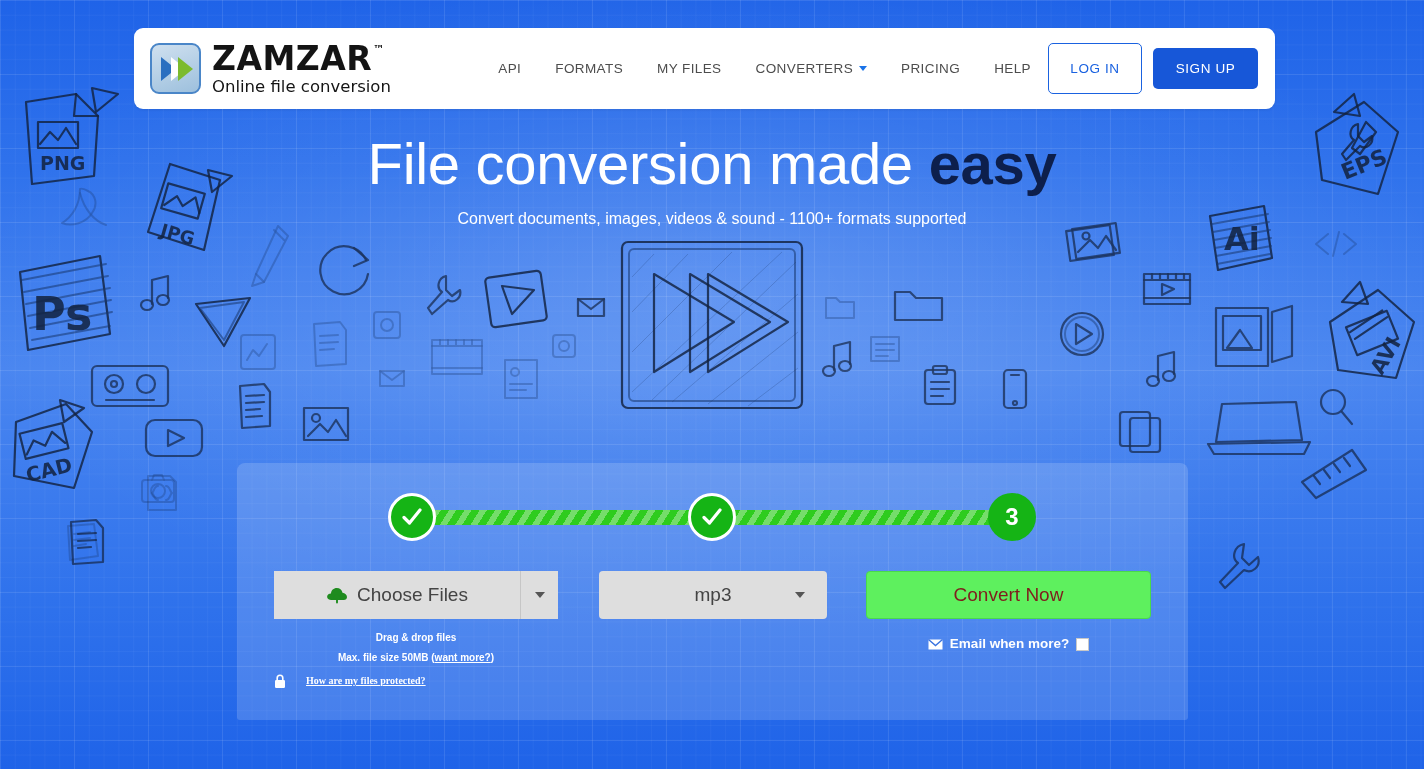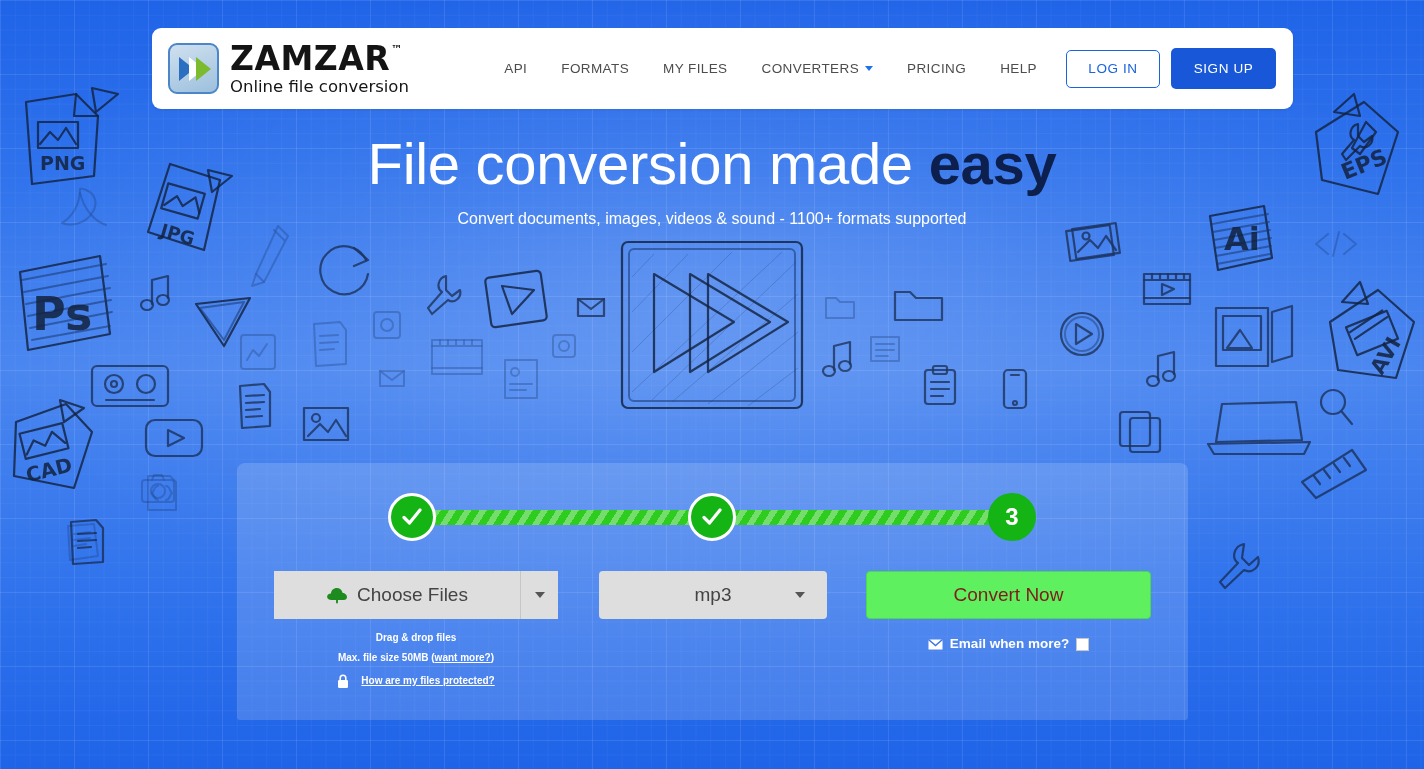--- a/index.html
+++ b/index.html
@@ -52,21 +52,21 @@
     z-index: 1;
   }
   .doodles svg { position: absolute; overflow: visible; }
   .dk { stroke: #12223f; fill: none; stroke-width: 2.2; stroke-linecap: round; stroke-linejoin: round; opacity: .82; }
   .dk-l { stroke: #17376e; fill: none; stroke-width: 2; stroke-linecap: round; stroke-linejoin: round; opacity: .55; }
   .dk-t { fill: #12223f; opacity: .85; font-family: "DejaVu Sans", sans-serif; font-weight: bold; }
 
   
   .header {
     position: absolute;
-    left: 152px;
+    left: 134px;
     top: 28px;
     width: 1141px;
     height: 81px;
     background: #ffffff;
     border-radius: 9px;
     display: flex;
     align-items: center;
     padding: 0 17px 0 16px;
     z-index: 20;
     box-shadow: 0 1px 3px rgba(0,0,0,0.08);
@@ -104,22 +104,21 @@
     display: flex; align-items: center; gap: 6px;
   }
   .caret-down {
     width: 0; height: 0;
     border-left: 4.5px solid transparent;
     border-right: 4.5px solid transparent;
     border-top: 5px solid #1a73e8;
     display: inline-block;
   }
   .btn-login {
-    margin-left: 12px;
-    width: 94px; height: 38px;
+    width: 94px; height: 51px;
     border: 1.5px solid #1a62e0;
     border-radius: 5px;
     background: #fff;
     color: #1a62e0;
     font-size: 13.5px; letter-spacing: .6px;
     font-family: "Liberation Sans", sans-serif;
     cursor: pointer;
   }
   .btn-signup {
     margin-left: 11px;
@@ -271,22 +270,23 @@
     text-align: center;
     z-index: 12;
     color: #fff;
     font-size: 10px;
     line-height: 20px;
     font-family: "Liberation Sans", sans-serif;
     font-weight: bold;
   }
   .help-left a, .help-right a { color: #fff; text-decoration: underline; }
   .protected-row {
-    display: flex; align-items: center; justify-content: center; gap: 12px;
+    display: flex; align-items: center; justify-content: flex-start; gap: 20px;
     margin-top: 3px;
+    font-family: Liberation Serif, serif;
   }
   .help-right {
     position: absolute;
     left: 866px; top: 628px;
     width: 285px;
     text-align: center;
     z-index: 12;
     color: #fff;
     font-size: 13.5px;
     line-height: 20px;

